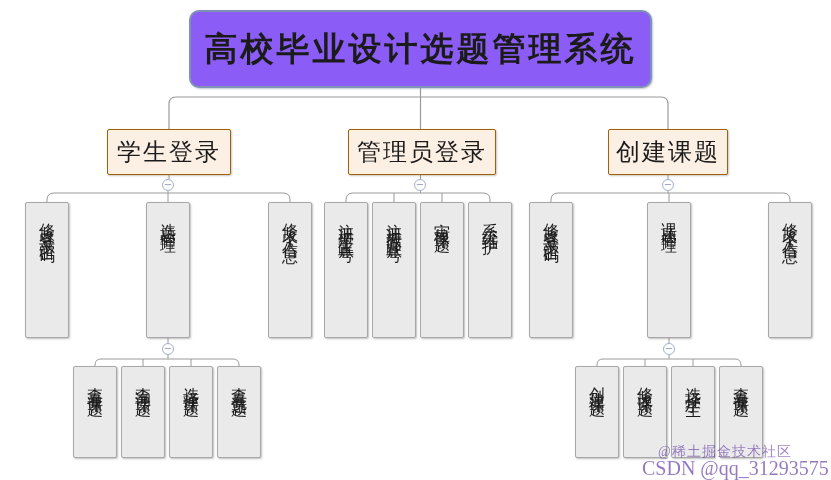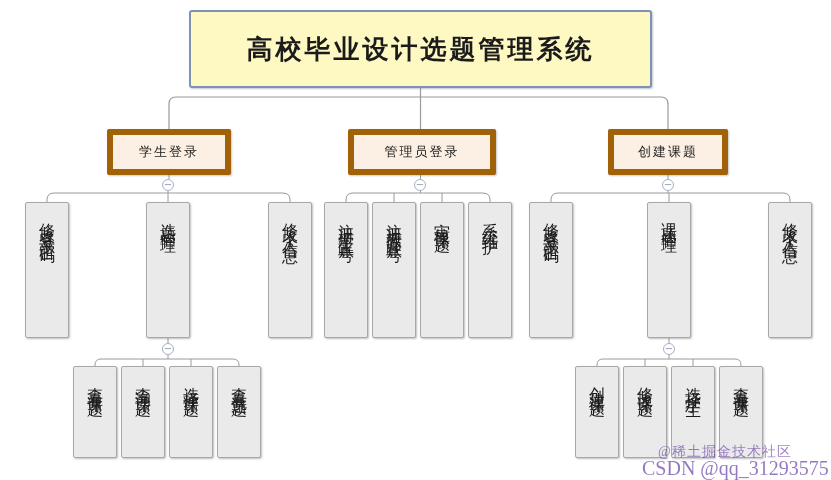--- a/index.html
+++ b/index.html
@@ -9,27 +9,27 @@
     overflow:hidden;
   }
   .stage{position:absolute;left:0;top:0;width:831px;height:480px;}
   svg.connectors{position:absolute;left:0;top:0;pointer-events:none;}
 
   .box{
     position:absolute;box-sizing:border-box;color:#1b1b1b;
     display:flex;align-items:center;justify-content:center;
   }
   .root-box{
-    background:#fef9c3;border:2px solid #8091b8;border-radius:3px;
-    font-size:26px;font-weight:600;letter-spacing:3px;
+    background:#8b5cf6;border:2px solid #8091b8;border-radius:10px;
+    font-size:33px;font-weight:600;letter-spacing:3px;
     box-shadow:1px 1px 2px rgba(120,130,150,0.45);
   }
   .login-box{
-    background:#fcefe3;border:6px solid #a16207;border-radius:2px;
-    font-size:13px;letter-spacing:2px;
+    background:#fcefe3;border:1px solid #a16207;border-radius:2px;
+    font-size:24px;letter-spacing:2px;
     box-shadow:1px 1px 2px rgba(130,130,130,0.45);
   }
   .vbox{
     position:absolute;box-sizing:border-box;color:#1b1b1b;
     background:#eaeaea;border:1px solid #a8a8a8;border-radius:2px;
     box-shadow:1px 1px 2px rgba(130,130,130,0.5);
     writing-mode:vertical-lr;text-orientation:upright;
     font-size:16px;letter-spacing:5px;line-height:1;
     padding-top:7px;padding-left:13px;
   }

